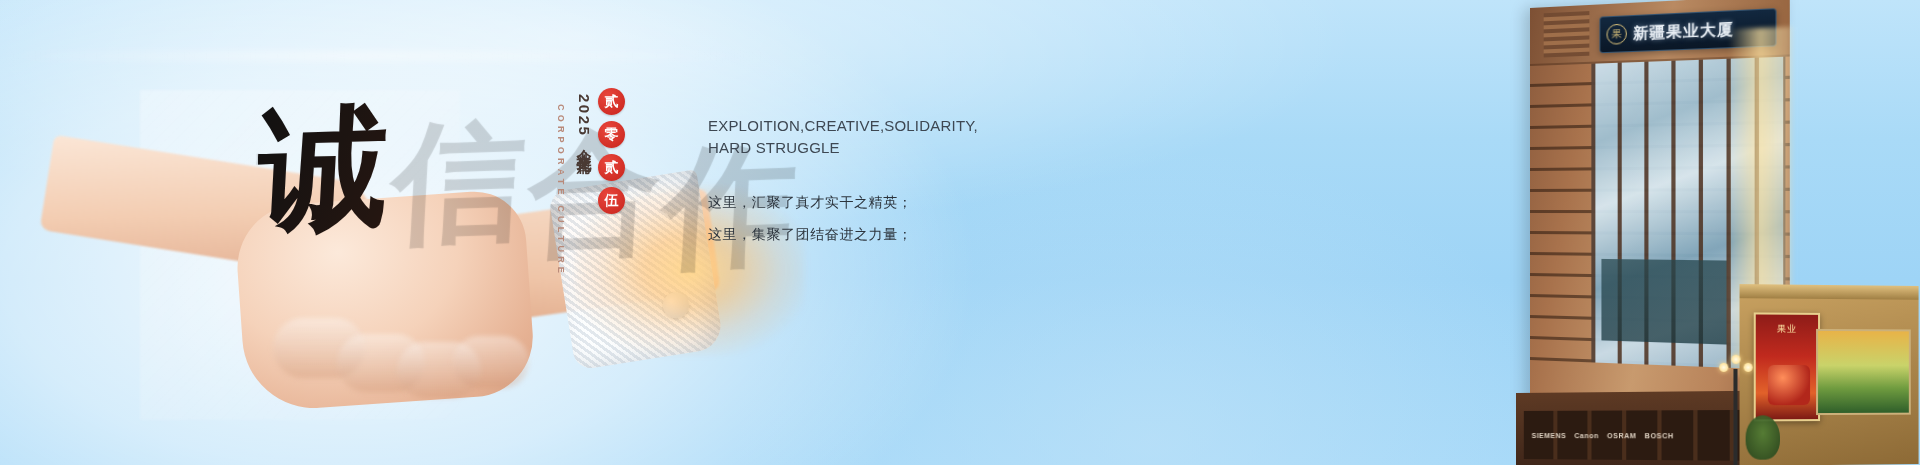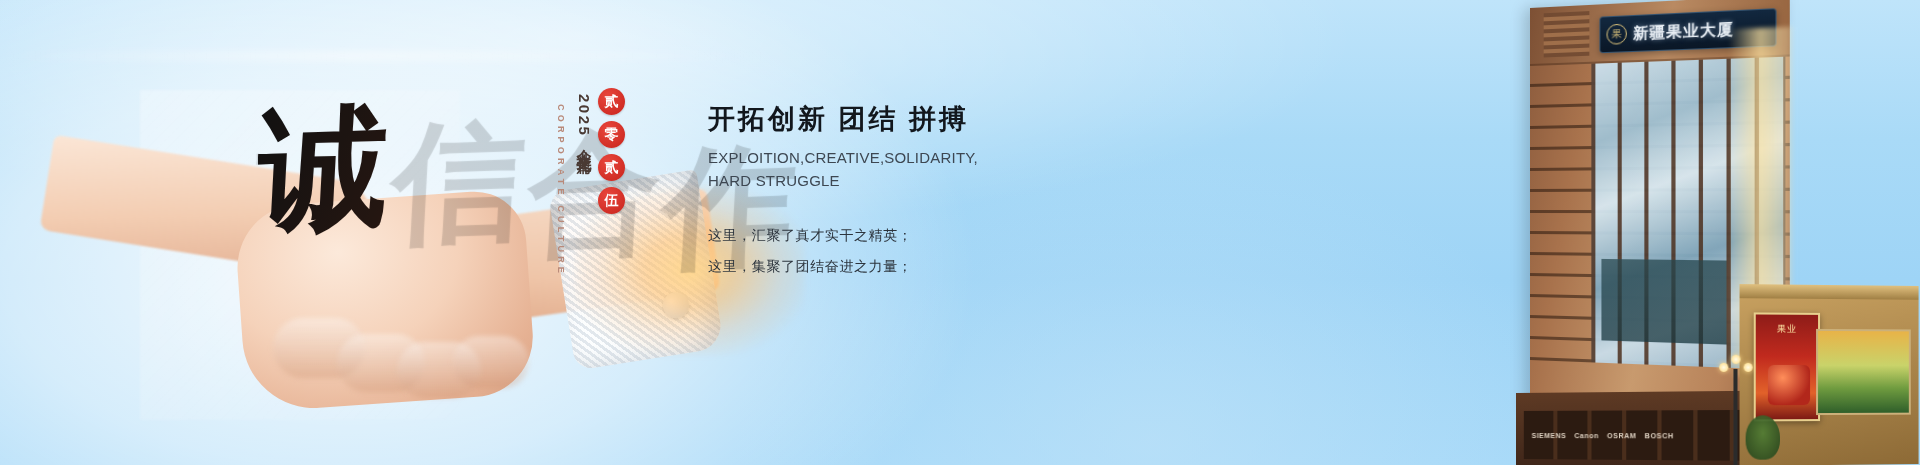--- a/index.html
+++ b/index.html
@@ -316,21 +316,20 @@
     <div class="v-cn">2025企业文化篇</div>
     <div class="seals">
       <div class="seal">贰</div>
       <div class="seal">零</div>
       <div class="seal">贰</div>
       <div class="seal">伍</div>
     </div>
   </div>
 
   <div class="copy">
-    <div class="headline">开拓创新 团结 拼搏</div>
     <div class="subline">EXPLOITION,CREATIVE,SOLIDARITY, HARD STRUGGLE</div>
     <div class="desc">
       <p>这里，汇聚了真才实干之精英；</p>
       <p>这里，集聚了团结奋进之力量；</p>
     </div>
   </div>
 
   <div class="building-wrap">
     <div class="tower">
       <div class="tower-cap">

